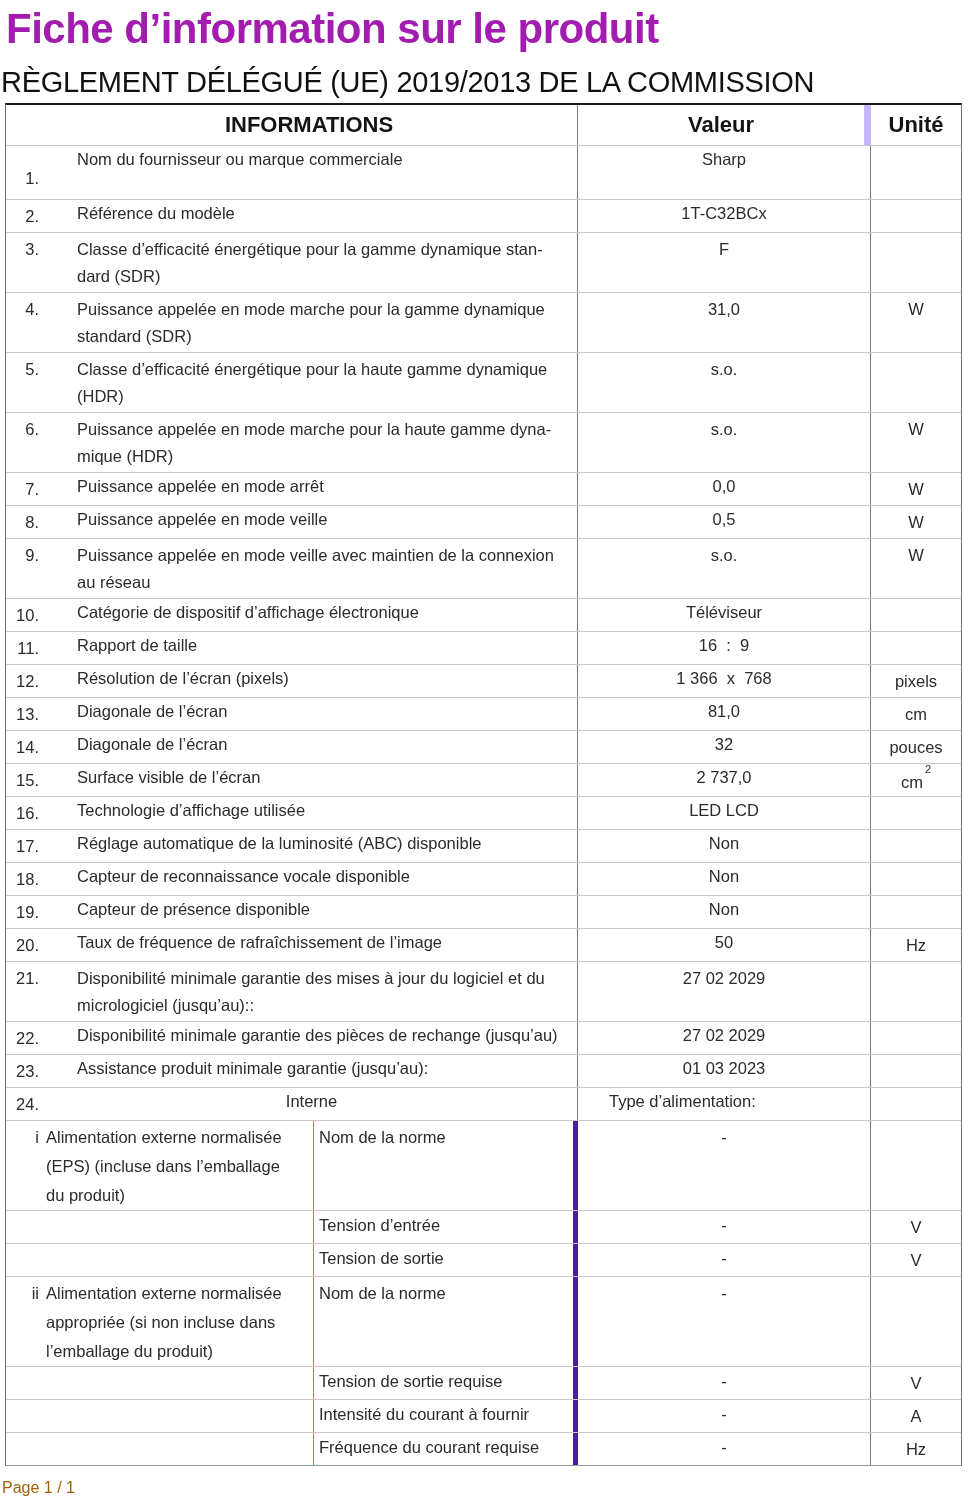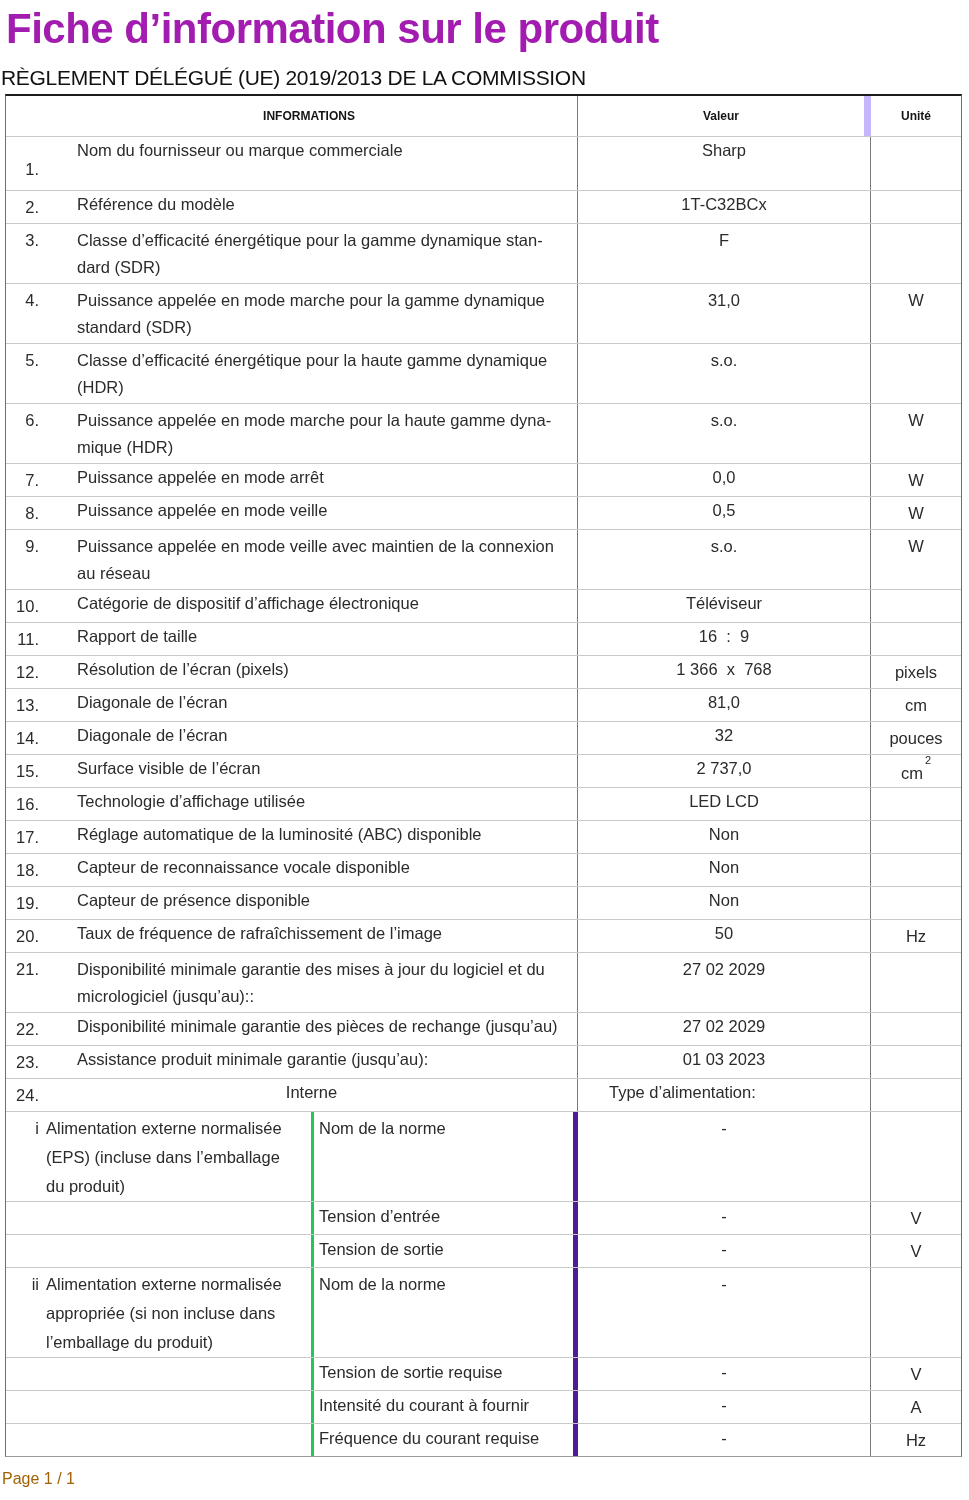--- a/index.html
+++ b/index.html
@@ -11,38 +11,38 @@
   }
   .page { position: relative; width: 969px; height: 1500px; }
 
   .title {
     margin: 6px 0 0 6px;
     font-size: 42px; font-weight: 700; letter-spacing: -0.5px;
     color: #a21caf; line-height: 1.1;
   }
   .subtitle {
     margin: 14px 0 4px 1px;
-    font-size: 21px; font-weight: 400; color: #111;
+    font-size: 29px; font-weight: 400; color: #111;
     letter-spacing: -0.3px;
   }
 
   .ptable {
     margin-left: 5px;
     width: 957px;
     border-left: 1px solid #6f6f6f;
     border-right: 1px solid #6f6f6f;
     border-top: 2px solid #1c1c1c;
     border-bottom: 1px solid #9a9a9a;
     font-size: 16.5px;
   }
 
   .thead {
     display: grid; grid-template-columns: 572px 293px 90px;
     height: 40px; align-items: center;
-    font-weight: 700; font-size: 12px; color: #141414;
+    font-weight: 700; font-size: 22px; color: #141414;
   }
   .thead .cell { text-align: center; height: 100%; display: flex; align-items: center; justify-content: center; }
   .h-info { border-right: 1px solid #7a7a7a; padding-left: 35px; }
   .h-value { border-right: 7px solid #c4b5fd; }
 
   .row {
     display: grid; grid-template-columns: 40px 532px 293px 90px;
     align-items: center; min-height: 33px;
     border-top: 1px solid #c9c9c9;
     line-height: 27px;
@@ -60,21 +60,21 @@
   .row .cell.value, .row .cell.label { align-self: stretch; }
 
   .subrow {
     display: grid; grid-template-columns: 40px 268px 264px 293px 90px;
     align-items: center; min-height: 33px;
     border-top: 1px solid #c9c9c9;
     line-height: 29px;
   }
   .subrow.tall { align-items: start; min-height: 88px; }
   .subrow.tall > .cell { padding-top: 2px; }
-  .subrow .cell.desc { white-space: pre-wrap; padding-right: 16px; border-right: 3px solid #22c55e; align-self: stretch; }
+  .subrow .cell.desc { white-space: pre-wrap; padding-right: 16px; border-right: 1px solid #22c55e; align-self: stretch; }
   .subrow .cell.param { padding-left: 5px; border-right: 5px solid #4c1d95; align-self: stretch; position: relative; }
   .subrow .cell.value { align-self: stretch; }
 
   .unit sup { font-size: 11px; position: relative; top: -8px; margin-left: 2px; }
 
   .footer {
     margin: 13px 0 0 2px;
     font-size: 16px; color: #a16207;
   }
 </style>

